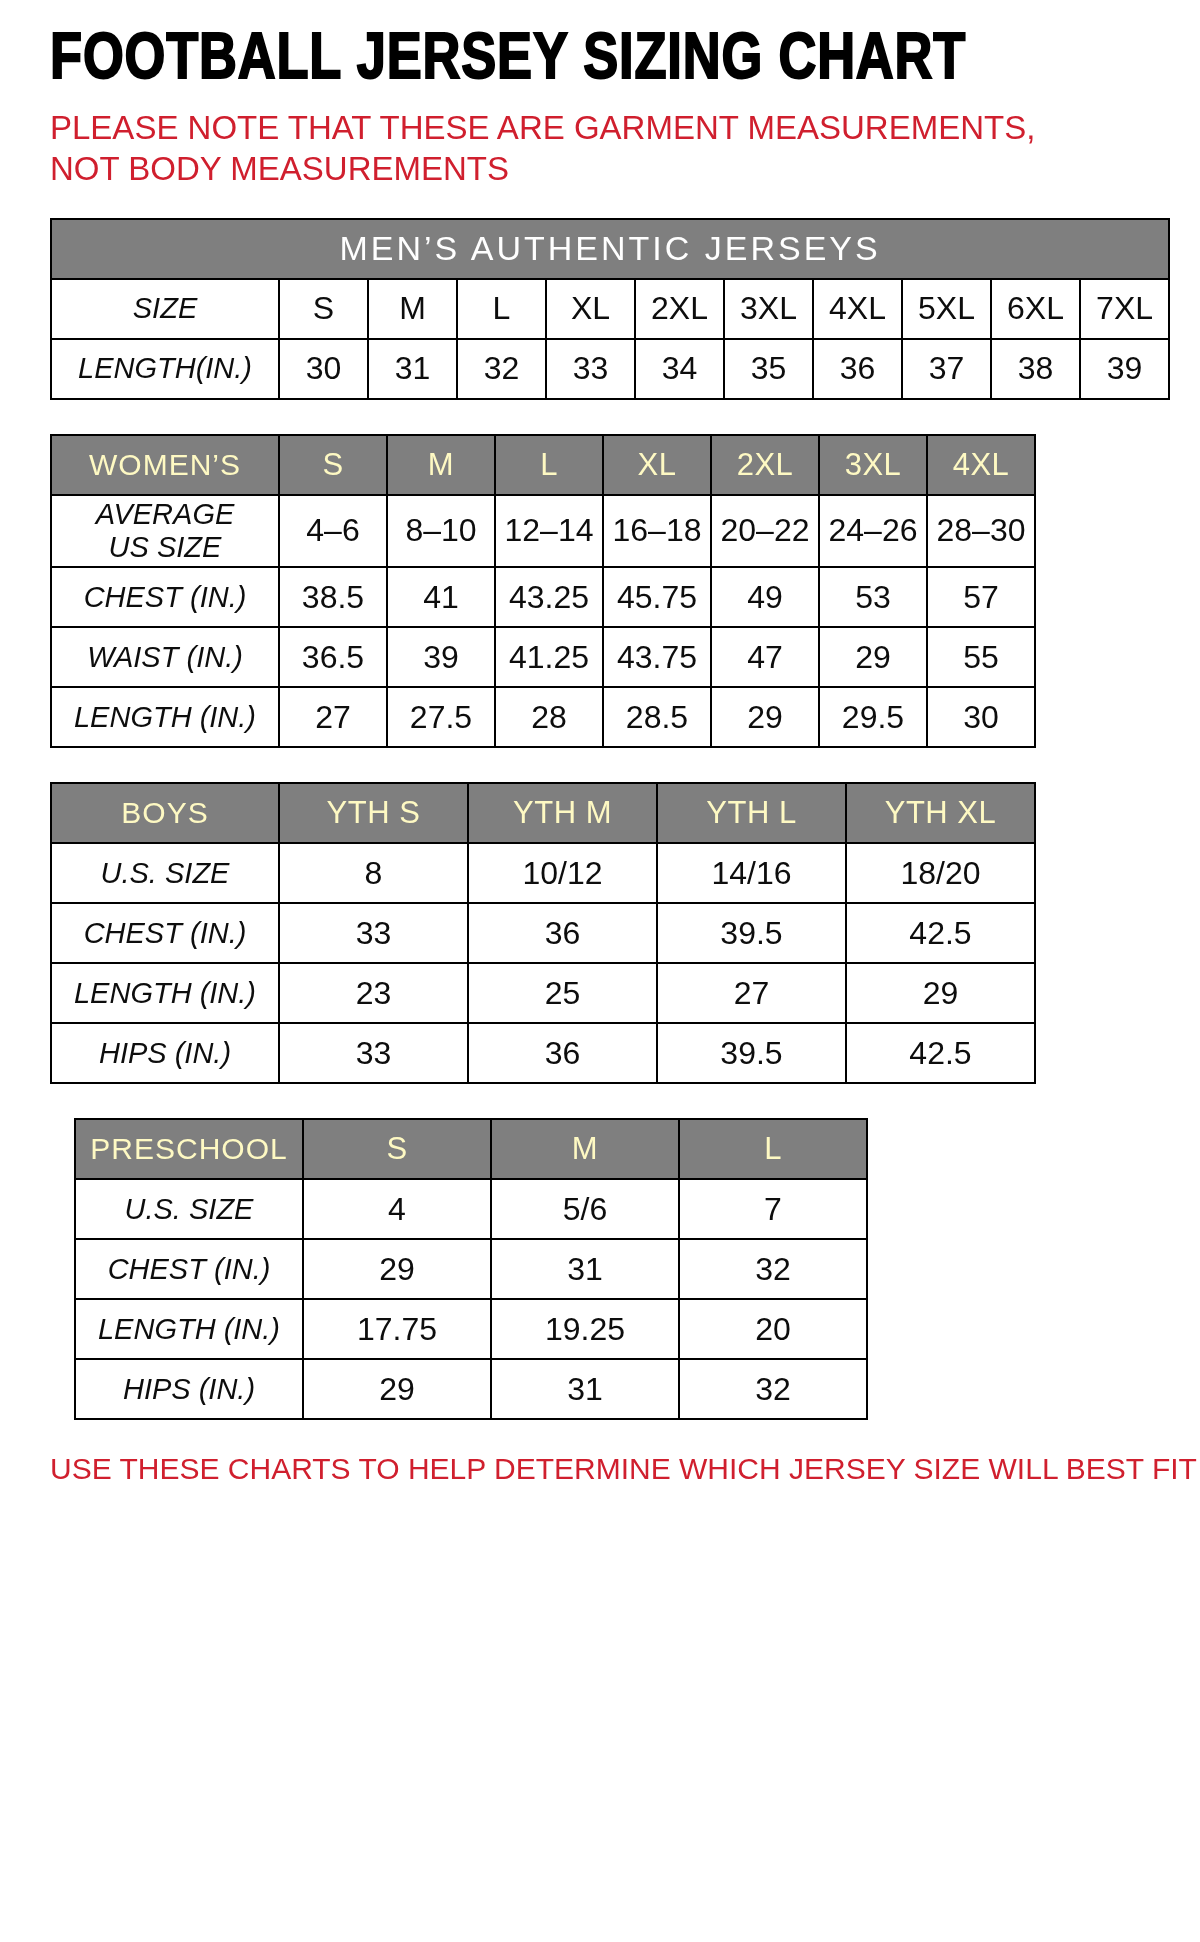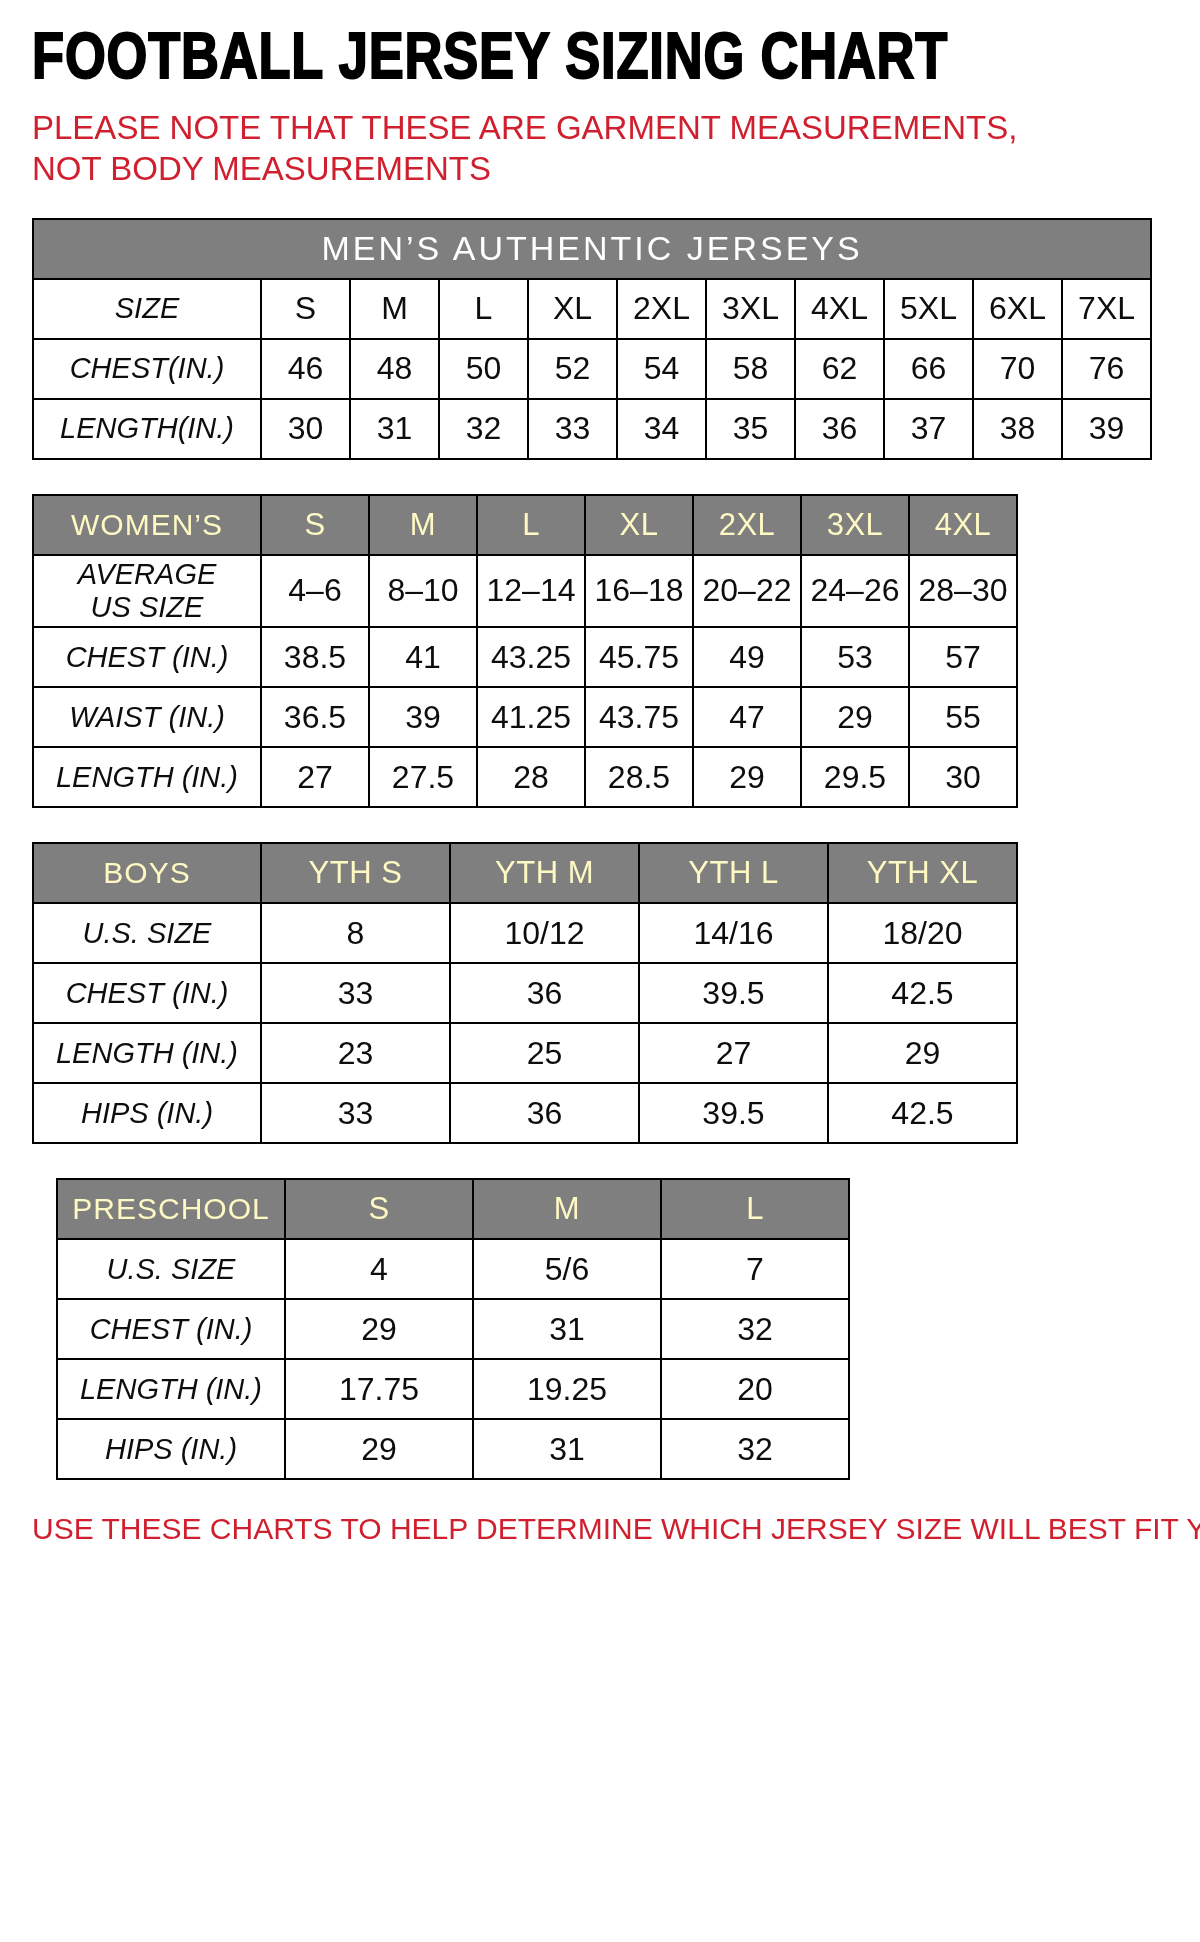--- a/index.html
+++ b/index.html
@@ -9,21 +9,21 @@
     --ink:#0d0d0d;
   }
   *{box-sizing:border-box;margin:0;padding:0;}
   html,body{background:#ffffff;}
   body{
     width:1200px;
     min-height:1942px;
     font-family:"Liberation Sans", sans-serif;
     color:var(--ink);
   }
-  .page{padding:22px 40px 24px 32px;}
+  .page{padding:22px 40px 24px 50px;}
 
   .title{
     font-size:64px;
     line-height:1.08;
     font-weight:bold;
     letter-spacing:1px;
     white-space:nowrap;
     -webkit-text-stroke:2px #000;
     transform:scaleX(0.82);
     transform-origin:left center;
@@ -115,33 +115,20 @@
           <td class="cell">L</td>
           <td class="cell">XL</td>
           <td class="cell">2XL</td>
           <td class="cell">3XL</td>
           <td class="cell">4XL</td>
           <td class="cell">5XL</td>
           <td class="cell">6XL</td>
           <td class="cell">7XL</td>
         </tr>
         <tr>
-          <td class="rlabel">CHEST(IN.)</td>
-          <td class="cell">46</td>
-          <td class="cell">48</td>
-          <td class="cell">50</td>
-          <td class="cell">52</td>
-          <td class="cell">54</td>
-          <td class="cell">58</td>
-          <td class="cell">62</td>
-          <td class="cell">66</td>
-          <td class="cell">70</td>
-          <td class="cell">76</td>
-        </tr>
-        <tr>
           <td class="rlabel">LENGTH(IN.)</td>
           <td class="cell">30</td>
           <td class="cell">31</td>
           <td class="cell">32</td>
           <td class="cell">33</td>
           <td class="cell">34</td>
           <td class="cell">35</td>
           <td class="cell">36</td>
           <td class="cell">37</td>
           <td class="cell">38</td>

